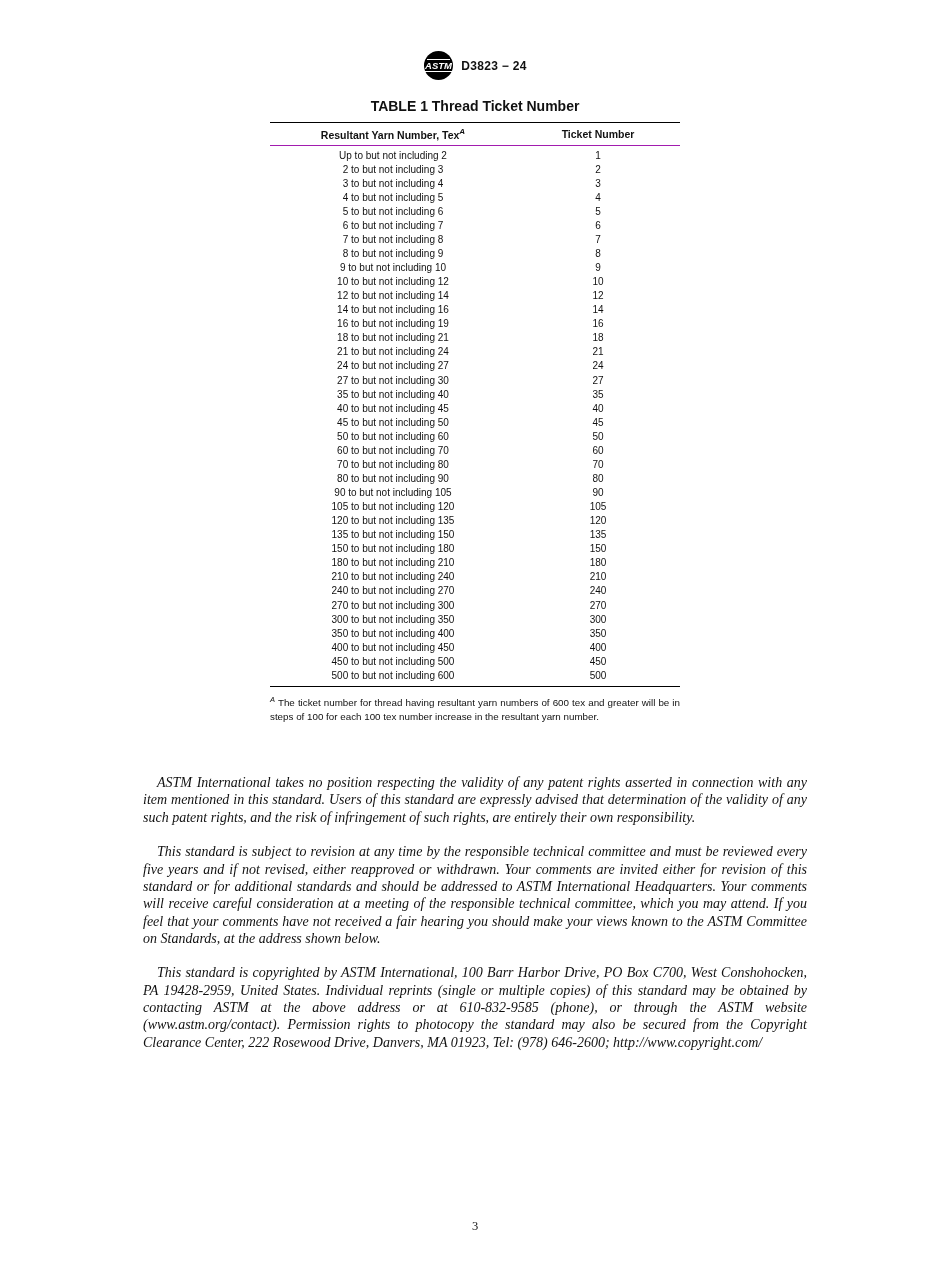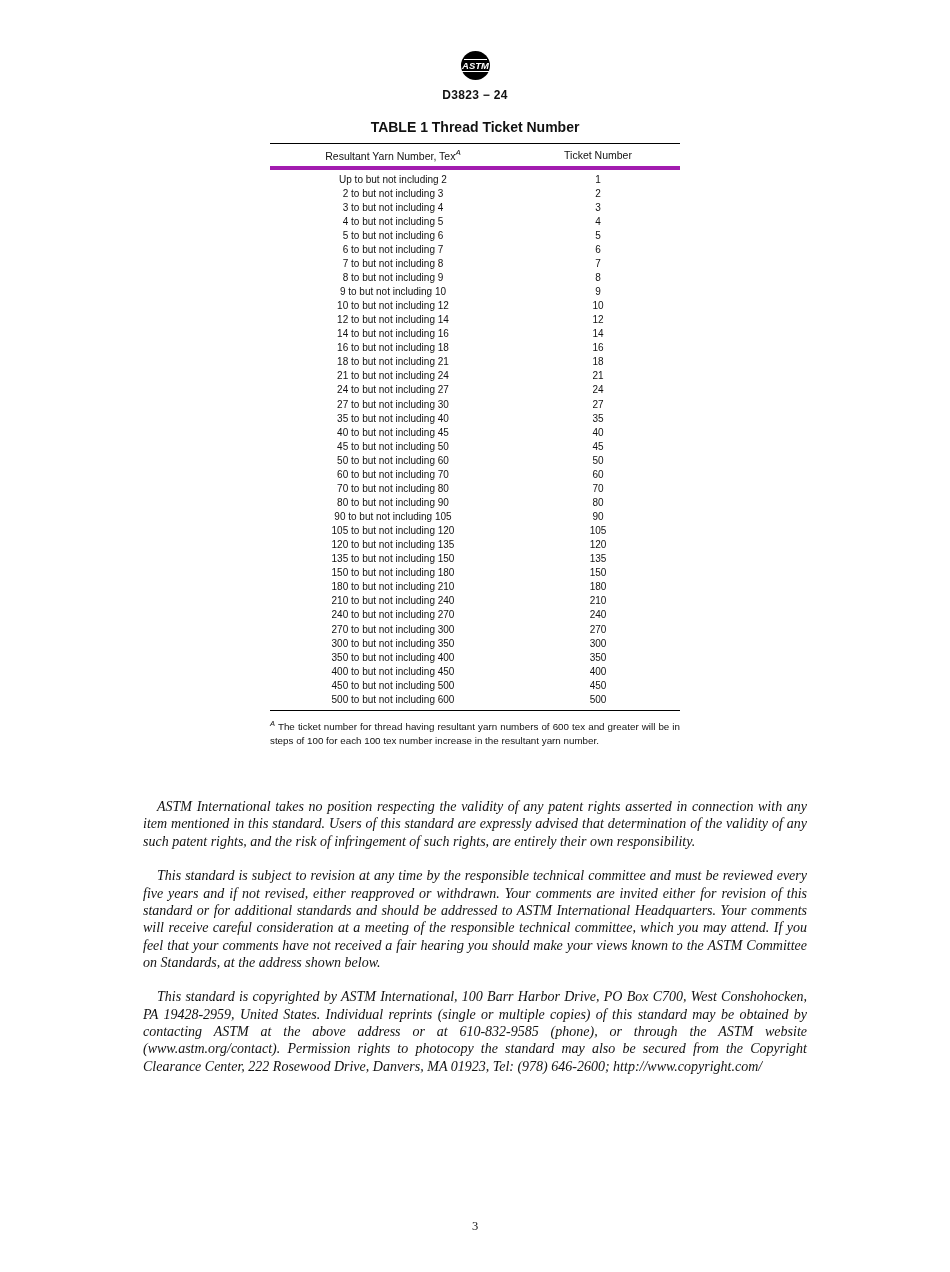--- a/index.html
+++ b/index.html
@@ -9,40 +9,40 @@
     font-family:"Liberation Sans", sans-serif;
     color:#111111;
     position:relative;
     overflow:hidden;
   }
   .page { width:950px; height:1272px; position:relative; }
 
   
   .doc-header {
     padding-top:50px;
-    display:flex; align-items:center; justify-content:center; gap:7px;flex-direction:column;
+    display:flex; align-items:center; justify-content:center; gap:7px;
   }
   .designation {
     font-size:12px; font-weight:bold; letter-spacing:0.3px;
     font-family:"Liberation Sans", sans-serif;
   }
 
   
   .table-title {
     text-align:center; font-weight:bold; font-size:14px;
     margin-top:17px;
   }
   .table-wrap { width:410px; margin:8px auto 0 auto; }
   table.ticket-table {
     width:100%; border-collapse:collapse;
     border-top:1.5px solid #000; border-bottom:1px solid #000;
   }
   table.ticket-table thead th {
-    font-weight:normal; font-size:10.5px;
-    border-bottom:4px solid #a21caf;
+    font-weight:bold; font-size:10.5px;
+    border-bottom:1px solid #a21caf;
     padding:4px 0 4px 0; text-align:center;
   }
   table.ticket-table thead th sup {
     font-style:italic; font-size:8px;
   }
   table.ticket-table col.c1 { width:60%; }
   table.ticket-table col.c2 { width:40%; }
   table.ticket-table tbody td {
     text-align:center; font-size:10px; padding:0.45px 0;
     line-height:1.32;
@@ -146,21 +146,21 @@
           </tr>
           <tr>
             <td>12 to but not including 14</td>
             <td>12</td>
           </tr>
           <tr>
             <td>14 to but not including 16</td>
             <td>14</td>
           </tr>
           <tr>
-            <td>16 to but not including 18</td>
+            <td>16 to but not including 19</td>
             <td>16</td>
           </tr>
           <tr>
             <td>18 to but not including 21</td>
             <td>18</td>
           </tr>
           <tr>
             <td>21 to but not including 24</td>
             <td>21</td>
           </tr>

